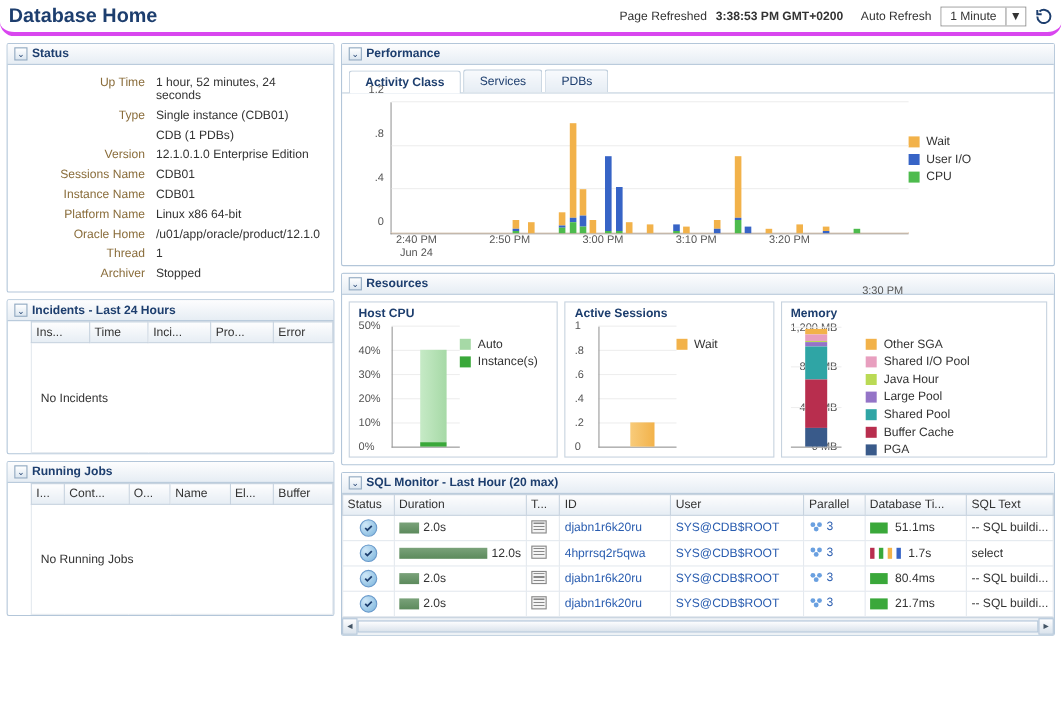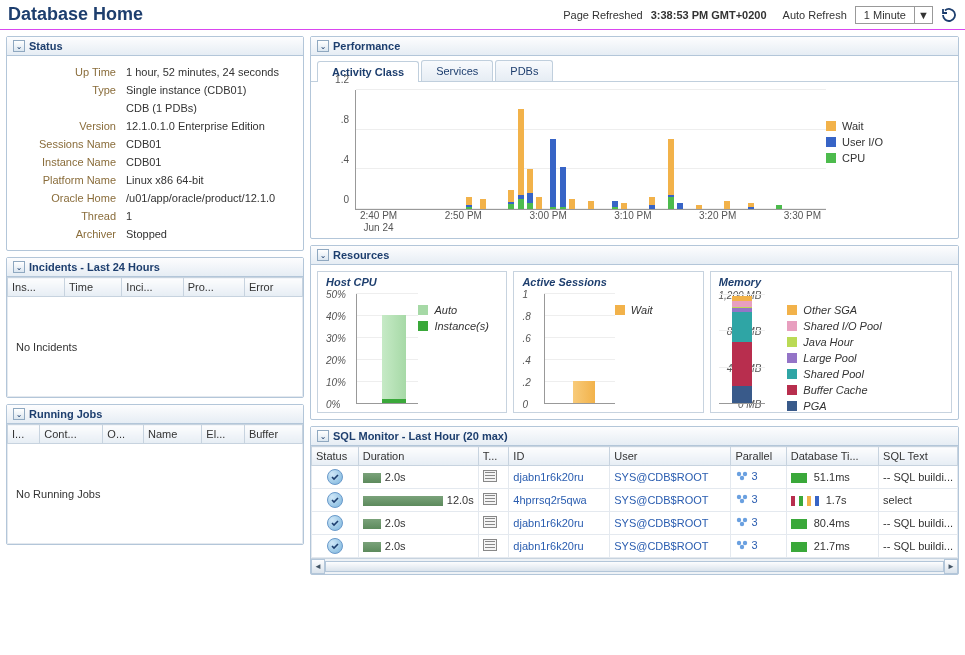--- a/index.html
+++ b/index.html
@@ -1,34 +1,34 @@
 <!DOCTYPE html>
 <html><head>
 <meta charset="utf-8">
 <style>
 * { box-sizing: border-box; margin: 0; padding: 0; }
 body { font-family: Tahoma, Arial, sans-serif; font-size: 11px; color: #333; background: #fff; width: 965px; }
-.header { display: flex; align-items: center; padding: 4px 8px; border-bottom: 1px solid #d946ef; }
+.header { display: flex; align-items: center; padding: 4px 8px; border-bottom: 4px solid #d946ef; border-radius: 13px; }
 .page-title { font-size: 18px; font-weight: bold; color: #1d3e6e; flex: 1; }
 .refresh-info { font-size: 11px; color: #333; display: flex; align-items: center; gap: 8px; }
 .refresh-info strong { font-weight: bold; }
 .select-wrap { display: inline-flex; border: 1px solid #999; }
 .select-wrap span { padding: 2px 8px; background: #fff; }
 .select-arrow { width: 18px; background: linear-gradient(#f0f0f0,#d0d0d0); border-left: 1px solid #999; display: flex; align-items: center; justify-content: center; }
 .refresh-icon { width: 16px; height: 16px; cursor: pointer; }
 
 .main { display: flex; gap: 6px; padding: 6px; }
 .left-col { width: 298px; display: flex; flex-direction: column; gap: 6px; }
 .right-col { flex: 1; display: flex; flex-direction: column; gap: 6px; }
 
 .panel { border: 1px solid #b3c6d9; border-radius: 2px; background: #fff; }
 .panel-header { background: linear-gradient(#fdfdfe, #e6edf4); border-bottom: 1px solid #b3c6d9; padding: 3px 6px; display: flex; align-items: center; gap: 4px; }
 .panel-title { font-weight: bold; color: #1d3e6e; font-size: 11px; }
 .collapse-btn { width: 12px; height: 12px; border: 1px solid #8fa8c0; background: linear-gradient(#fff,#dbe6f0); display: flex; align-items: center; justify-content: center; cursor: pointer; font-size: 8px; color: #1d3e6e; }
-.panel-body { padding: 6px; }
+.panel-body { padding: 6px; margin-left: 21px; }
 
 .status-table { width: 100%; }
 .status-table td { padding: 2px 4px; vertical-align: top; }
 .status-table td:first-child { text-align: right; color: #8a6d3b; font-weight: normal; width: 105px; }
 .status-label { color: #8a6d3b; }
 
 .grid { width: 100%; border-collapse: collapse; }
 .grid th { background: linear-gradient(#fdfdfe,#e6edf4); border: 1px solid #c7d3df; padding: 3px 4px; text-align: left; font-weight: normal; color: #333; font-size: 11px; white-space: nowrap; overflow: hidden; }
 .grid td { border: 1px solid #e4e9ef; padding: 3px 4px; font-size: 11px; }
 .grid-empty { text-align: left; padding: 16px 8px !important; color: #333; }
@@ -47,21 +47,21 @@
 .y-tick { position: absolute; right: 4px; font-size: 10px; color: #555; transform: translateY(-50%); }
 .plot { position: absolute; left: 32px; right: 0; top: 0; bottom: 20px; border-left: 1px solid #999; border-bottom: 1px solid #999; }
 .gridline { position: absolute; left: 0; right: 0; border-top: 1px solid #eee; }
 .x-axis { position: absolute; left: 32px; right: 0; bottom: 0; height: 20px; }
 .x-tick { position: absolute; font-size: 10px; color: #555; transform: translateX(-50%); white-space: nowrap; }
 
 .bar-stack { position: absolute; bottom: 0; width: 6px; transform: translateX(-50%); }
 .bar-seg { width: 100%; }
 .baseline-orange { position: absolute; left: 0; right: 0; bottom: 0; height: 1px; background: #f0a050; }
 
-.resources-row { display: flex; gap: 6px; padding: 6px; font-style: italic; }
+.resources-row { display: flex; gap: 6px; padding: 6px; }
 .resource-card { flex: 1; border: 1px solid #c7d3df; padding: 4px 8px 8px; }
 .resource-title { font-weight: bold; color: #1d3e6e; margin-bottom: 6px; font-size: 11px; }
 .mini-chart { display: flex; height: 110px; }
 .mini-plot { flex: 1; position: relative; }
 .mini-legend { width: 80px; padding-top: 10px; }
 
 .sql-grid th, .sql-grid td { white-space: nowrap; overflow: hidden; }
 .sql-link { color: #2a5db0; cursor: pointer; }
 .dur-bar { display: inline-block; height: 10px; background: linear-gradient(#7aa27a,#5c8a5c); vertical-align: middle; margin-right: 4px; }
 .dbtime-bar { display: inline-block; height: 10px; vertical-align: middle; margin-right: 4px; width: 4px; }
@@ -303,21 +303,21 @@
               <div class="bar-stack" style="left: 90%;">
                 <div class="bar-seg" style="height: 4px; background: rgb(77, 187, 77);"></div>
               </div>
             </div>
           <div class="x-axis" id="perf-xaxis">
               <div class="x-tick" style="left: 5%;">2:40 PM</div>
               <div class="x-tick" style="left: 23%;">2:50 PM</div>
               <div class="x-tick" style="left: 41%;">3:00 PM</div>
               <div class="x-tick" style="left: 59%;">3:10 PM</div>
               <div class="x-tick" style="left: 77%;">3:20 PM</div>
-              <div class="x-tick" style="left: 95%;">3:30 PM</div>
+              <div class="x-tick" style="left: 95%; margin-top: 46px;">3:30 PM</div>
               <div class="x-tick" style="left: 5%; top: 12px;">Jun 24</div>
             </div>
         </div>
         <div class="legend" id="perf-legend">
             <div class="legend-item">
               <span class="legend-swatch" style="background:#f2b24a"></span>
               <span>Wait</span>
             </div>
             <div class="legend-item">
               <span class="legend-swatch" style="background:#3764c6"></span>

